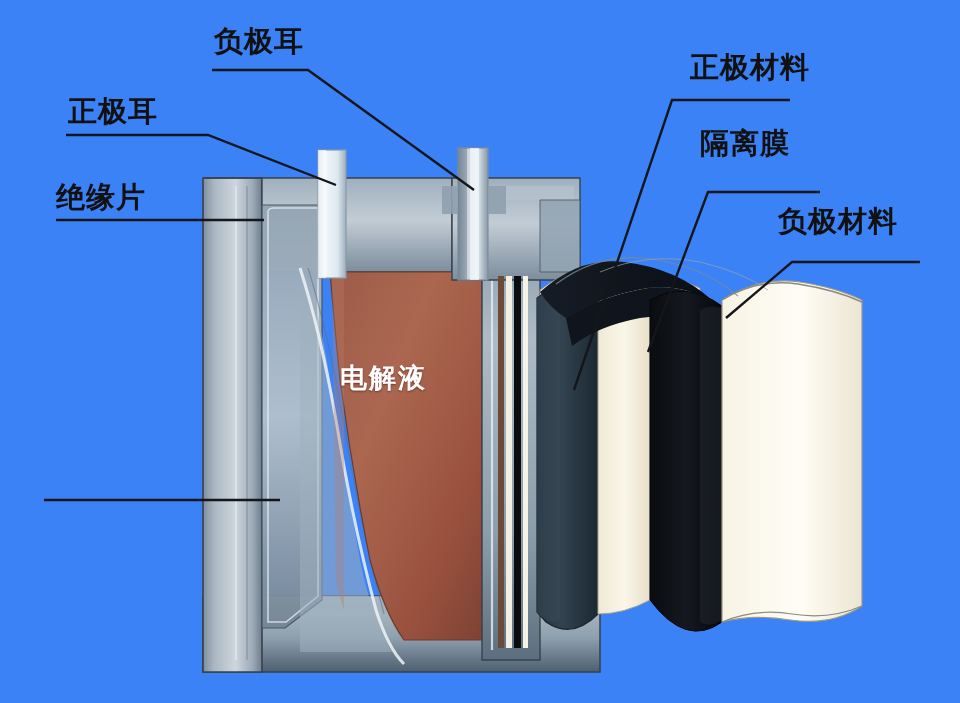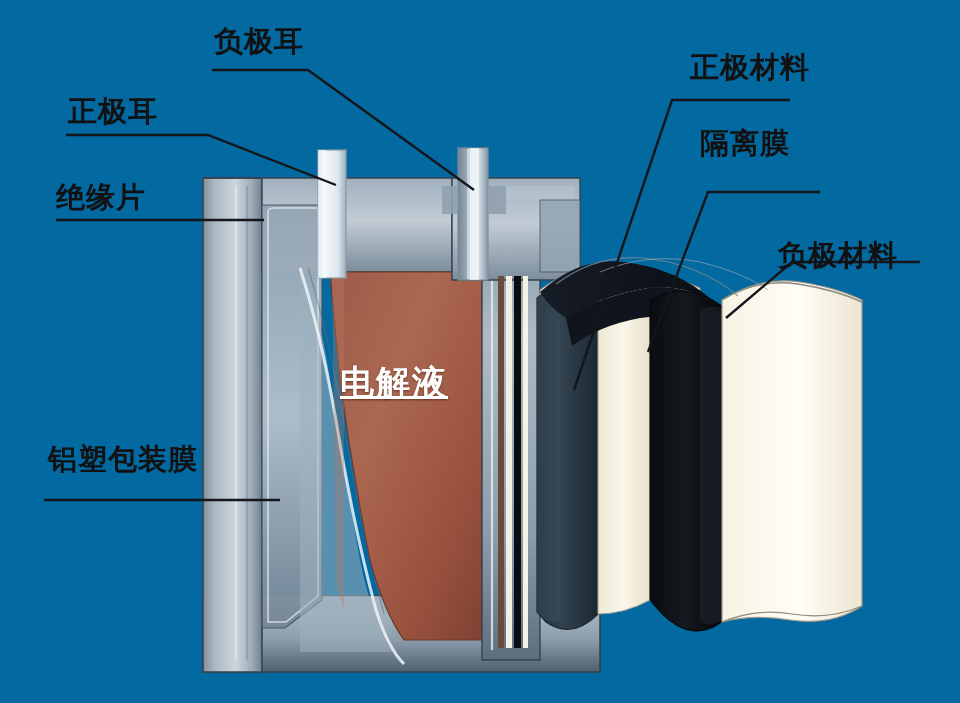--- a/index.html
+++ b/index.html
@@ -1,24 +1,24 @@
 <!DOCTYPE html>
 <html><head>
 <meta charset="utf-8">
 <style>
   html,body{margin:0;padding:0;background:#ffffff;}
   body{font-family:"Liberation Sans","DejaVu Sans",sans-serif;}
-  #stage{position:relative;width:960px;height:703px;background:#0369a1;overflow:hidden;}
+  #stage{position:relative;width:960px;height:703px;background:#3b82f6;overflow:hidden;}
   #art{position:absolute;left:0;top:0;width:960px;height:703px;}
   .lbl{position:absolute;color:#111111;font-weight:700;white-space:nowrap;
        font-family:"DejaVu Sans","Liberation Sans",sans-serif;letter-spacing:1px;}
   .lbl-big{font-size:29px;}
-  .lbl-inner{position:absolute;color:#ffffff;font-weight:700;font-size:34px;
+  .lbl-inner{position:absolute;color:#ffffff;font-weight:700;font-size:27px;
        font-family:"DejaVu Sans","Liberation Sans",sans-serif;letter-spacing:2px;
-       text-shadow:0 1px 2px rgba(60,20,10,.55);white-space:nowrap;text-decoration:underline;}
+       text-shadow:0 1px 2px rgba(60,20,10,.55);white-space:nowrap;}
 </style>
 </head>
 <body>
 
 <div id="stage">
 
   <svg id="art" viewBox="0 0 960 703" preserveAspectRatio="none">
     <defs>
       <linearGradient id="gCaseLeft" x1="0" y1="0" x2="1" y2="0">
         <stop offset="0" stop-color="#7e8e9c"></stop>
@@ -193,23 +193,22 @@
       <path d="M920,262 L792,262 L726,318"></path>
     </g>
   </svg>
 
   <div class="lbl lbl-big" style="left:214px;top:22px;">负极耳</div>
 
   <div class="lbl lbl-big" style="left:56px;top:178px;">绝缘片</div>
 
   <div class="lbl lbl-big" style="left:68px;top:92px;">正极耳</div>
 
-  <div class="lbl lbl-big" style="left:48px;top:440px;">铝塑包装膜</div>
 
   <div class="lbl lbl-big" style="left:662px;top:48px;margin-left:28px;">正极材料</div>
 
   <div class="lbl lbl-big" style="left:700px;top:124px;">隔离膜</div>
 
-  <div class="lbl lbl-big" style="left:778px;top:236px;">负极材料</div>
+  <div class="lbl lbl-big" style="left:778px;top:202px;">负极材料</div>
 
   <div class="lbl-inner" style="left:340px;top:360px;">电解液</div>
 
 </div>
 
 </body></html>

